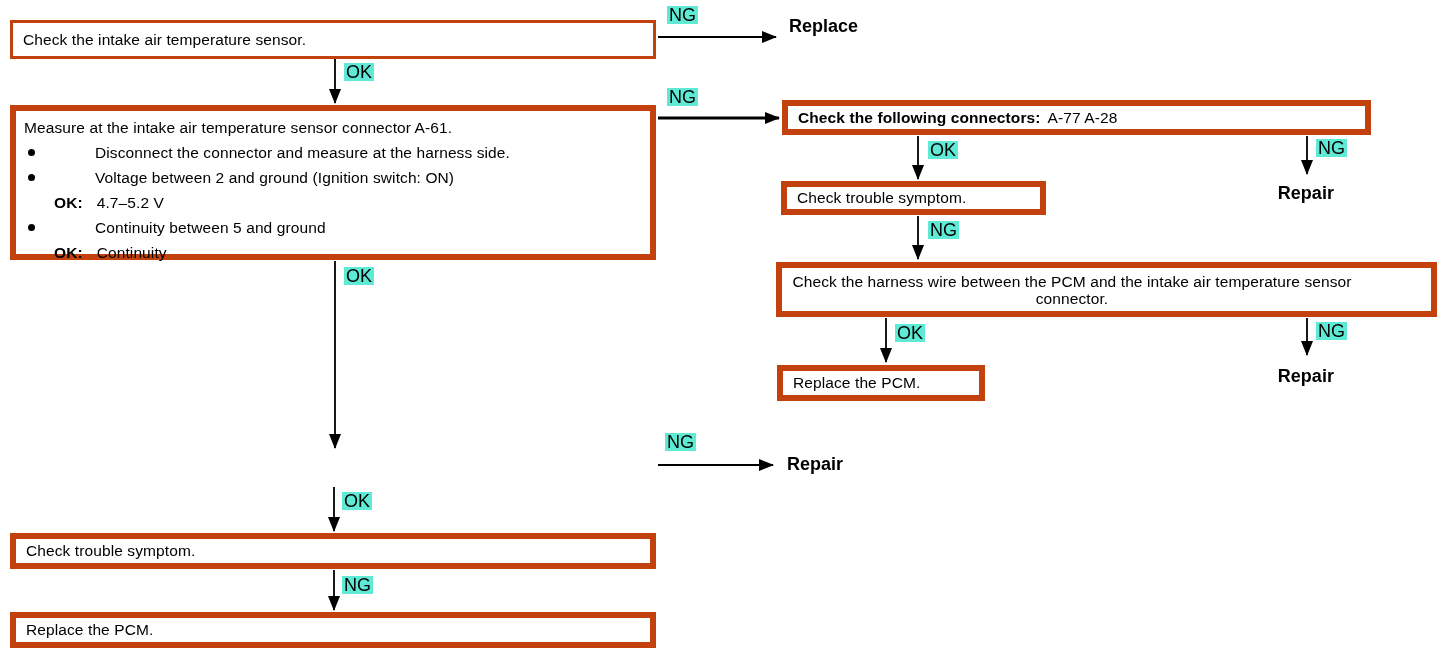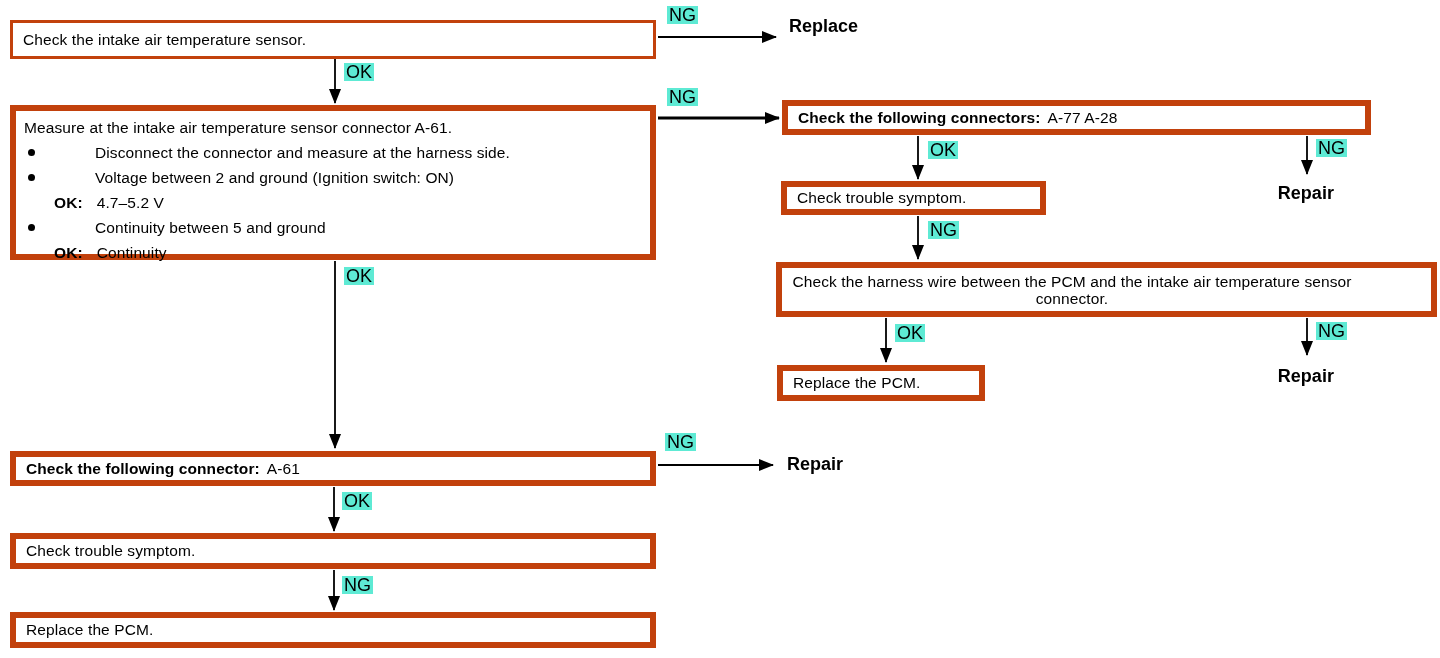--- a/index.html
+++ b/index.html
@@ -104,24 +104,20 @@
     </div>
     <div class="bullet">
       <span class="dot"></span>
       <span>Continuity between 5 and ground</span>
     </div>
     <div class="okline">
       <span class="ok-lead">OK:</span><span>Continuity</span>
     </div>
   </div>
 
-  <div class="fbox" style="left:10px; top:451px; width:646px; height:35px;">
-    <span class="lead">Check the following connector:</span>
-    <span>A-61</span>
-  </div>
 
   <div class="fbox" style="left:10px; top:533px; width:646px; height:36px;">
     <span>Check trouble symptom.</span>
   </div>
 
   <div class="fbox" style="left:10px; top:612px; width:646px; height:36px;">
     <span>Replace the PCM.</span>
   </div>
 
   <div class="fbox" style="left:782px; top:100px; width:589px; height:35px;">

